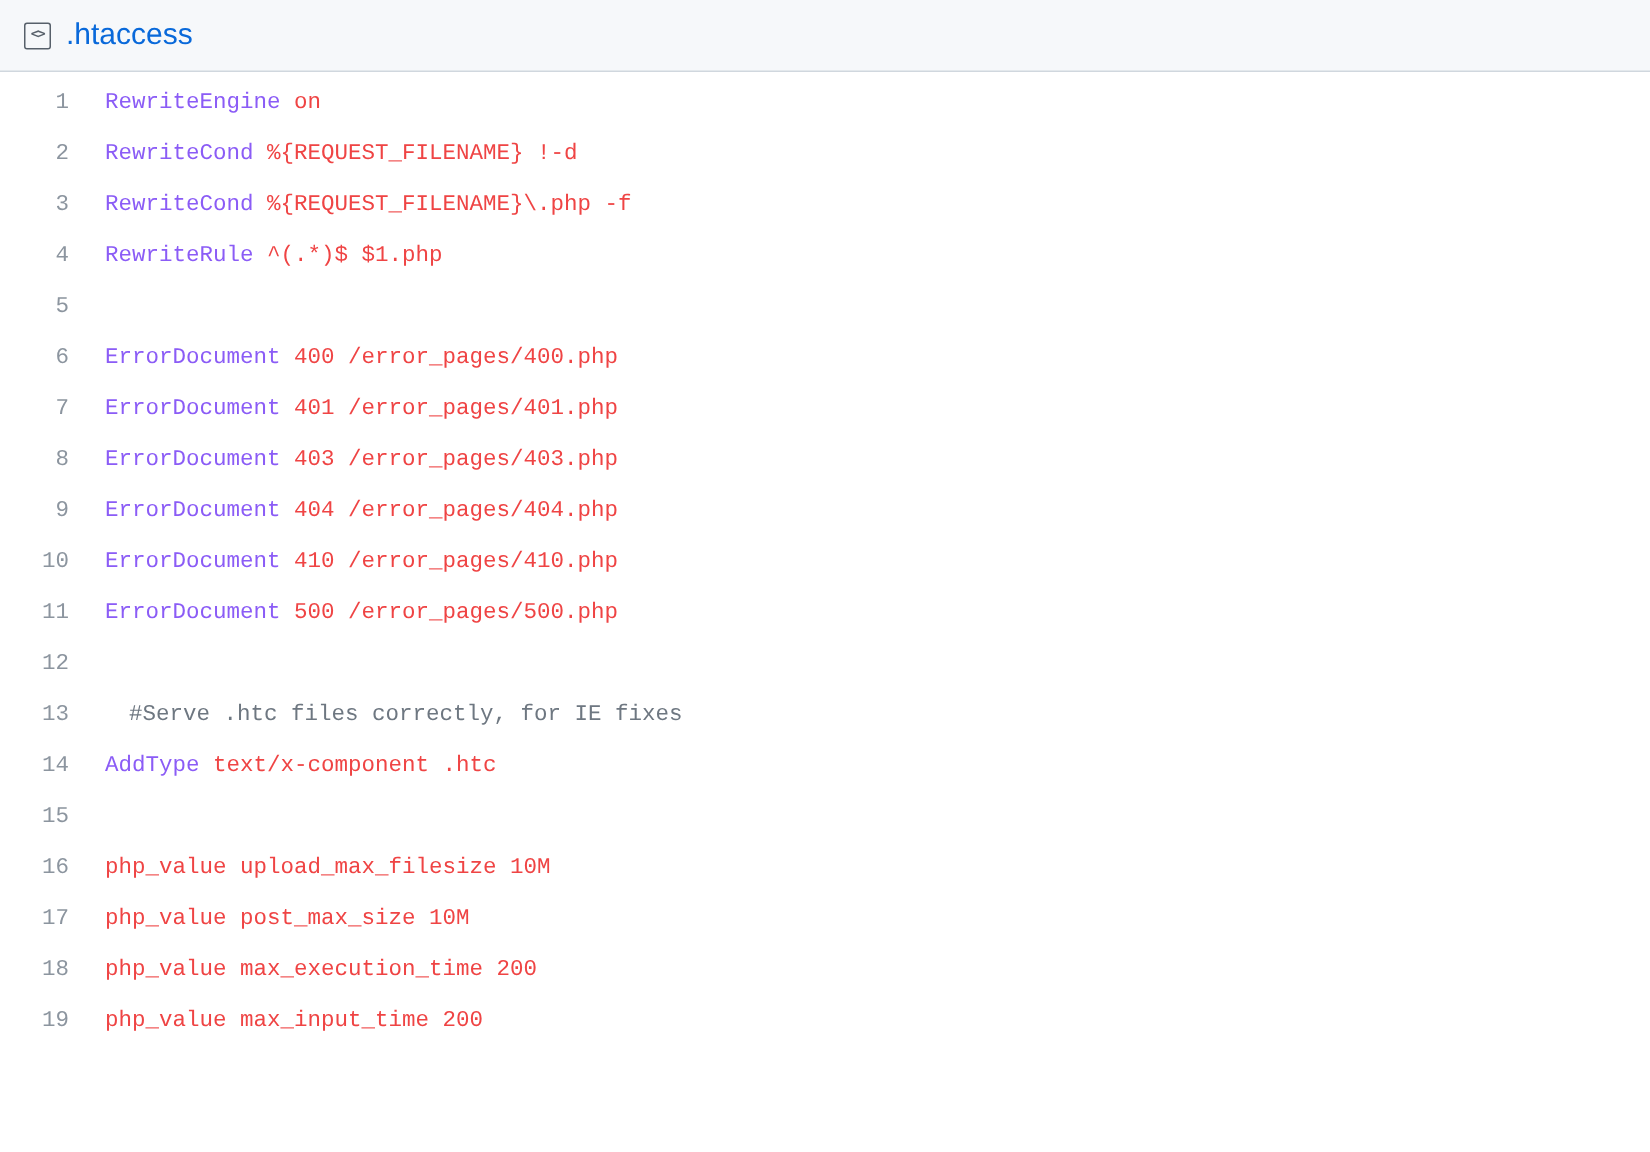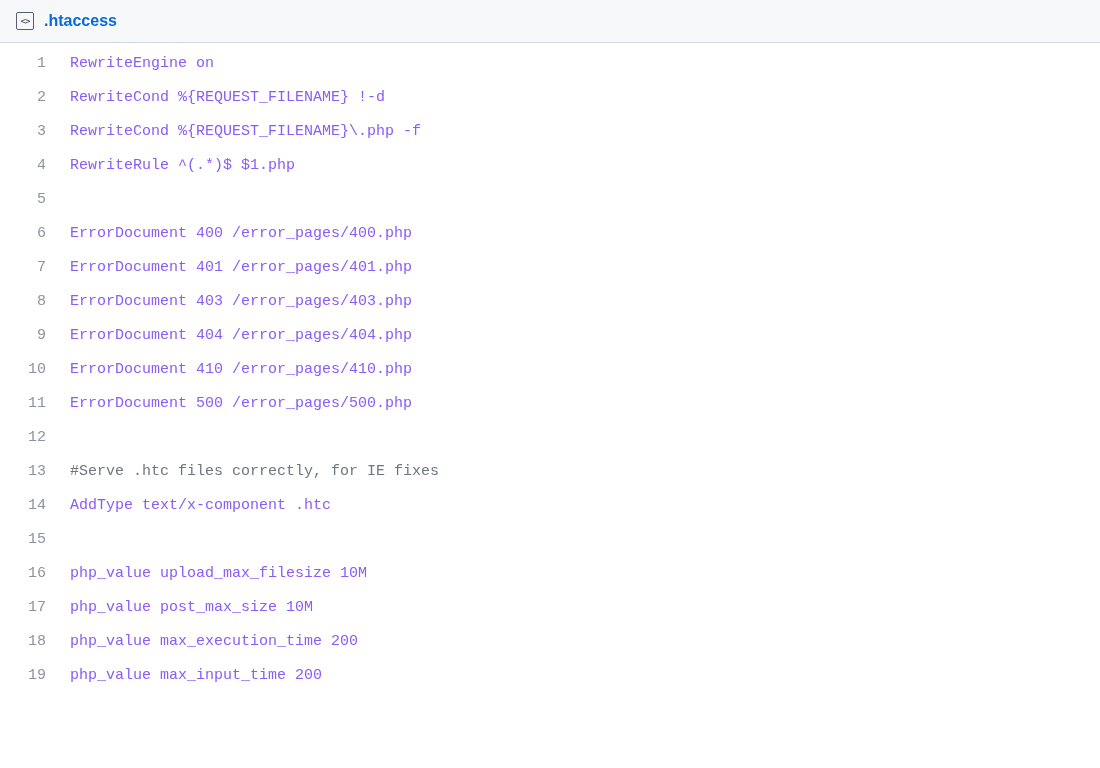--- a/index.html
+++ b/index.html
@@ -28,22 +28,22 @@
     justify-content: center;
     font-size: 9px;
     font-family: monospace;
     color: #57606a;
     font-weight: 600;
     line-height: 1;
     letter-spacing: -1px;
   }
   .file-name {
     color: #0969da;
-    font-weight: 700;
-    font-size: 16px;
+    font-weight: 400;
+    font-size: 20px;
   }
   .code-container {
     font-family: ui-monospace, SFMono-Regular, "SF Mono", Consolas, "Liberation Mono", Menlo, monospace;
     font-size: 15px;
     line-height: 1.45;
     padding-top: 10px;
     white-space: pre;
     tab-size: 4;
   }
   .code-line {
@@ -58,22 +58,22 @@
     font-size: 15px;
     padding-right: 24px;
     user-select: none;
     flex-shrink: 0;
   }
   .line-content {
     color: #24292f;
     flex: 1;
   }
   .tk-keyword { color: #8b5cf6; }
-  .tk-plain { color: #8b5cf6; }
-  .tk-comment { color: #6e7781; }
+  .tk-plain { color: #ef4444; }
+  .tk-comment { color: #6e7781; margin-left: 16px; }
 </style>
 </head>
 <body>
 
 <div class="file-header">
   <span class="file-icon">&lt;&gt;</span>
   <span class="file-name">.htaccess</span>
 </div>
 
 <div class="code-container" id="code-container"><div class="code-line"><span class="line-number">1</span><span class="line-content"><span class="tk-keyword">RewriteEngine</span><span class="tk-plain"> on</span></span></div><div class="code-line"><span class="line-number">2</span><span class="line-content"><span class="tk-keyword">RewriteCond</span><span class="tk-plain"> %{REQUEST_FILENAME} !-d</span></span></div><div class="code-line"><span class="line-number">3</span><span class="line-content"><span class="tk-keyword">RewriteCond</span><span class="tk-plain"> %{REQUEST_FILENAME}\.php -f</span></span></div><div class="code-line"><span class="line-number">4</span><span class="line-content"><span class="tk-keyword">RewriteRule</span><span class="tk-plain"> ^(.*)$ $1.php</span></span></div><div class="code-line"><span class="line-number">5</span><span class="line-content"></span></div><div class="code-line"><span class="line-number">6</span><span class="line-content"><span class="tk-keyword">ErrorDocument</span><span class="tk-plain"> 400 /error_pages/400.php</span></span></div><div class="code-line"><span class="line-number">7</span><span class="line-content"><span class="tk-keyword">ErrorDocument</span><span class="tk-plain"> 401 /error_pages/401.php</span></span></div><div class="code-line"><span class="line-number">8</span><span class="line-content"><span class="tk-keyword">ErrorDocument</span><span class="tk-plain"> 403 /error_pages/403.php</span></span></div><div class="code-line"><span class="line-number">9</span><span class="line-content"><span class="tk-keyword">ErrorDocument</span><span class="tk-plain"> 404 /error_pages/404.php</span></span></div><div class="code-line"><span class="line-number">10</span><span class="line-content"><span class="tk-keyword">ErrorDocument</span><span class="tk-plain"> 410 /error_pages/410.php</span></span></div><div class="code-line"><span class="line-number">11</span><span class="line-content"><span class="tk-keyword">ErrorDocument</span><span class="tk-plain"> 500 /error_pages/500.php</span></span></div><div class="code-line"><span class="line-number">12</span><span class="line-content"></span></div><div class="code-line"><span class="line-number">13</span><span class="line-content"><span class="tk-comment">#Serve .htc files correctly, for IE fixes</span></span></div><div class="code-line"><span class="line-number">14</span><span class="line-content"><span class="tk-keyword">AddType</span><span class="tk-plain"> text/x-component .htc</span></span></div><div class="code-line"><span class="line-number">15</span><span class="line-content"></span></div><div class="code-line"><span class="line-number">16</span><span class="line-content"><span class="tk-plain">php_value upload_max_filesize 10M</span></span></div><div class="code-line"><span class="line-number">17</span><span class="line-content"><span class="tk-plain">php_value post_max_size 10M</span></span></div><div class="code-line"><span class="line-number">18</span><span class="line-content"><span class="tk-plain">php_value max_execution_time 200</span></span></div><div class="code-line"><span class="line-number">19</span><span class="line-content"><span class="tk-plain">php_value max_input_time 200</span></span></div></div>

